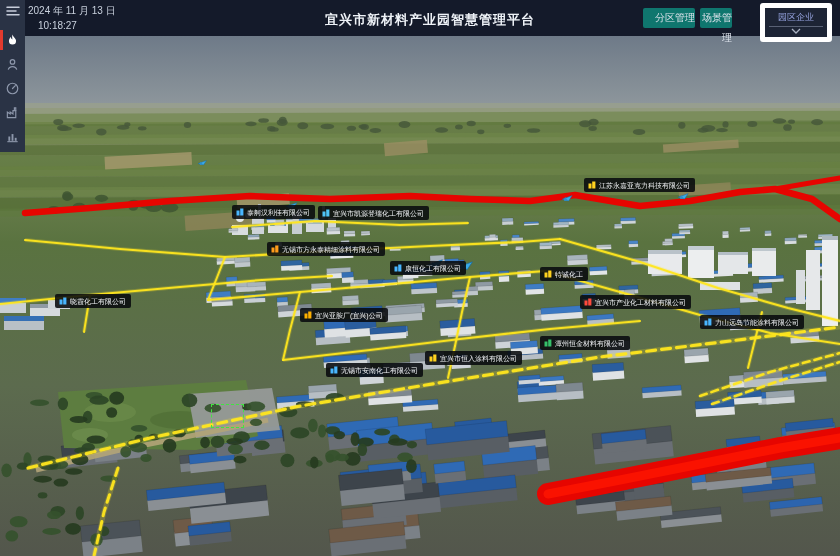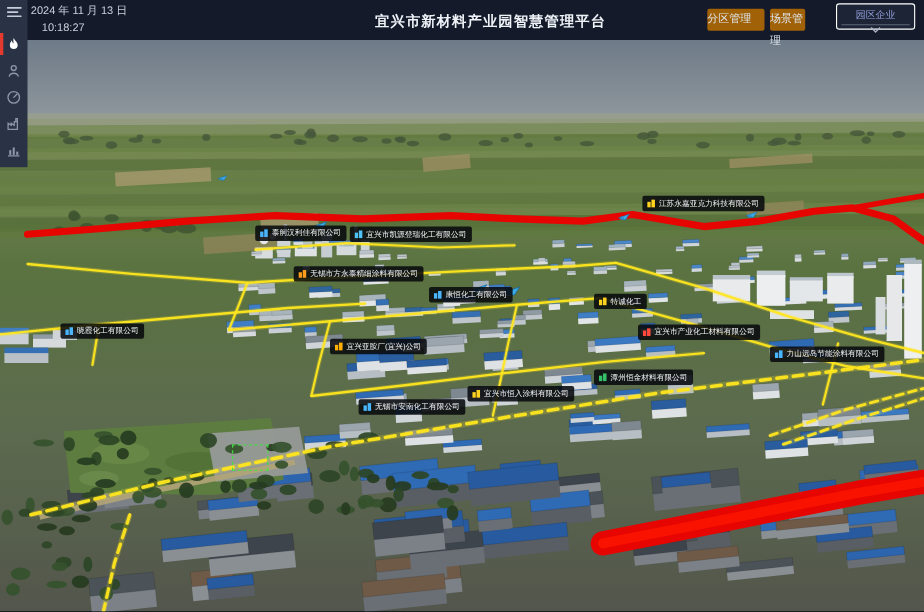--- a/index.html
+++ b/index.html
@@ -6,32 +6,32 @@
   body{
     width:840px;height:556px;overflow:hidden;position:relative;
     background:#10151f;font-family:"Liberation Sans","DejaVu Sans",sans-serif;
     -webkit-font-smoothing:antialiased;
   }
   
   .header{position:absolute;top:0;left:0;right:0;height:36px;background:#141a2a;z-index:20;}
   .datetime{position:absolute;left:28px;top:5px;color:#c9d1dd;font-size:10px;line-height:12px;}
   .datetime .time{margin-left:10px;margin-top:3px;}
   .page-title{
-    position:absolute;left:50%;top:11px;transform:translateX(-50%);margin-left:26px;
+    position:absolute;left:50%;top:11px;transform:translateX(-50%);margin-left:10px;
     color:#eef2f7;font-size:13px;font-weight:bold;letter-spacing:1px;white-space:nowrap;
   }
   .hbtn{
-    position:absolute;top:8px;height:20px;background:#a16207;color:#dde3ec;
-    font-size:10px;text-align:left;line-height:20px;border-radius:2px;cursor:pointer;
+    position:absolute;top:8px;height:20px;background:#0f766e;color:#dde3ec;
+    font-size:10px;text-align:right;line-height:20px;border-radius:2px;cursor:pointer;
   }
   #btn-zone{left:643px;width:52px;}
   #btn-scene{left:700px;width:32px;}
   .dropdown{
-    position:absolute;left:760px;top:3px;width:72px;height:24px;
-    background:#1d2435;border:1px solid #ffffff;border-radius:3px;box-sizing:border-box;cursor:pointer;
+    position:absolute;left:760px;top:3px;width:72px;height:39px;
+    background:#1d2435;border:5px solid #ffffff;border-radius:3px;box-sizing:border-box;cursor:pointer;
   }
   .dd-label{display:block;text-align:center;font-size:9px;color:#93a0dc;margin-top:3px;}
   .dd-divider{border-top:1px solid #596175;margin:2px 4px 0;}
   .dd-chevron{display:block;margin:1px auto 0;width:10px;height:6px;}
   
   .sidebar{
     position:absolute;left:0;top:0;width:25px;height:152px;background:#2a3345;z-index:30;
     display:flex;flex-direction:column;align-items:center;
   }
   .sb-item{

